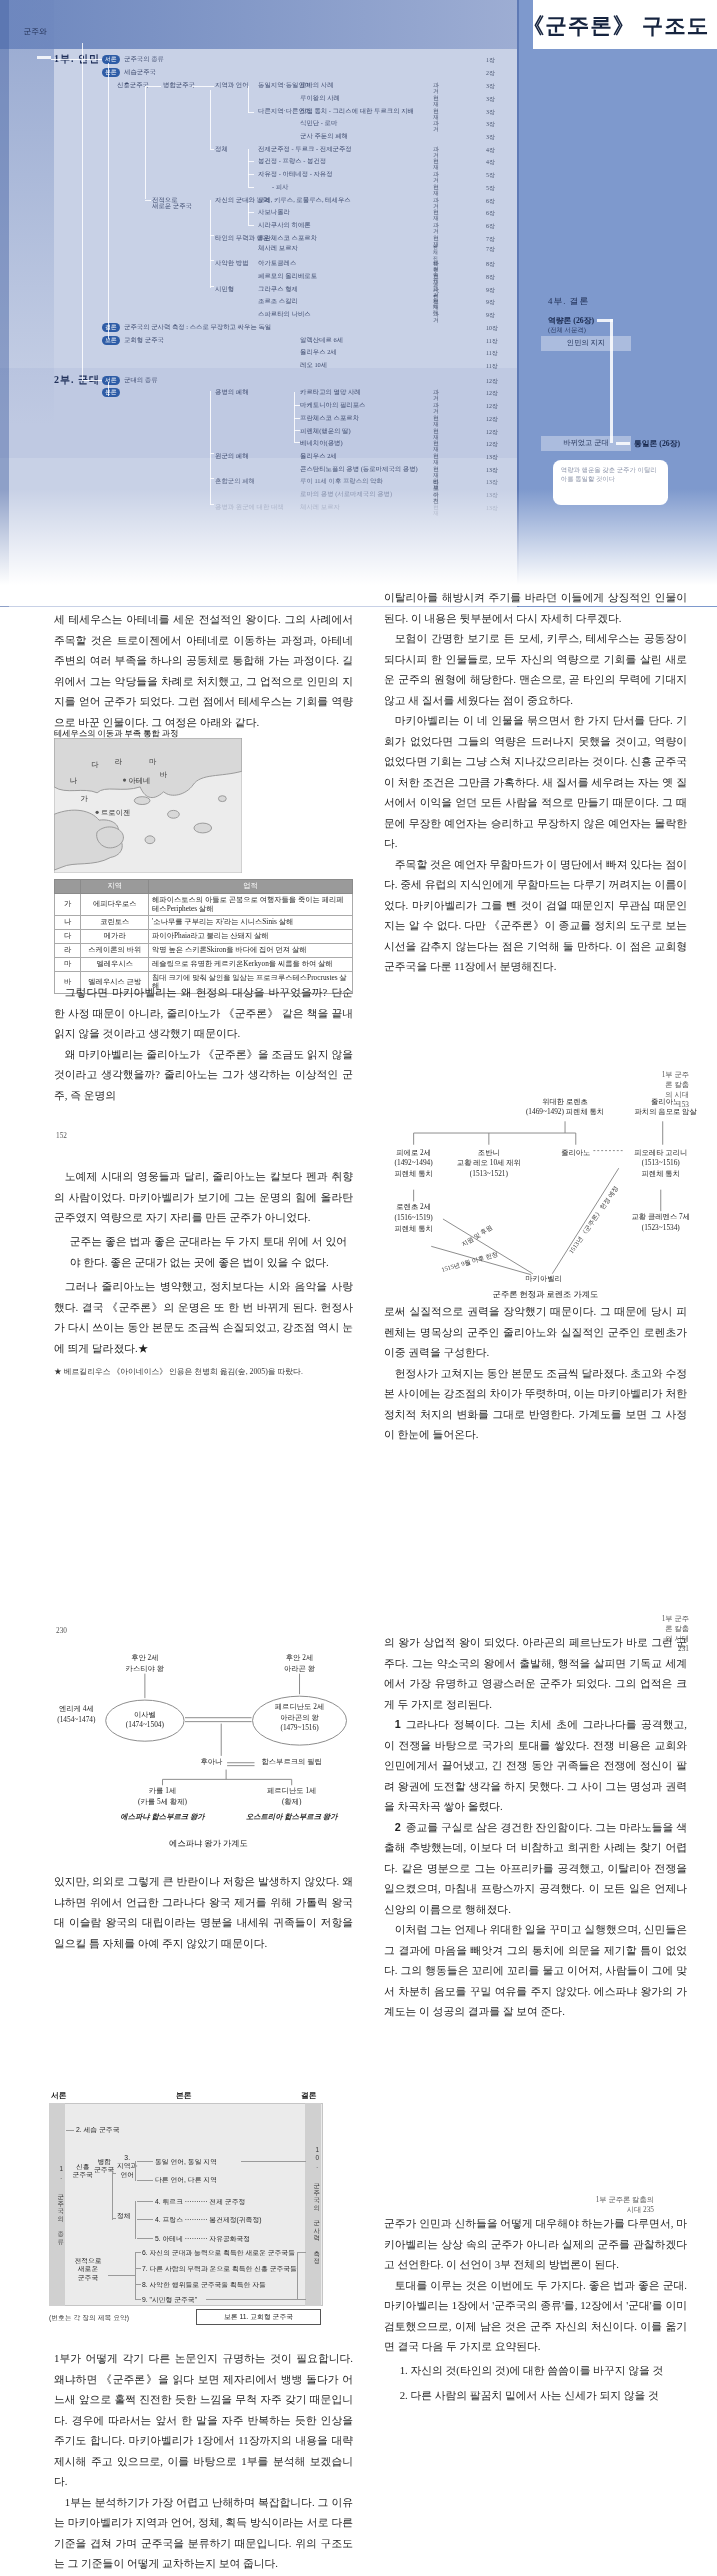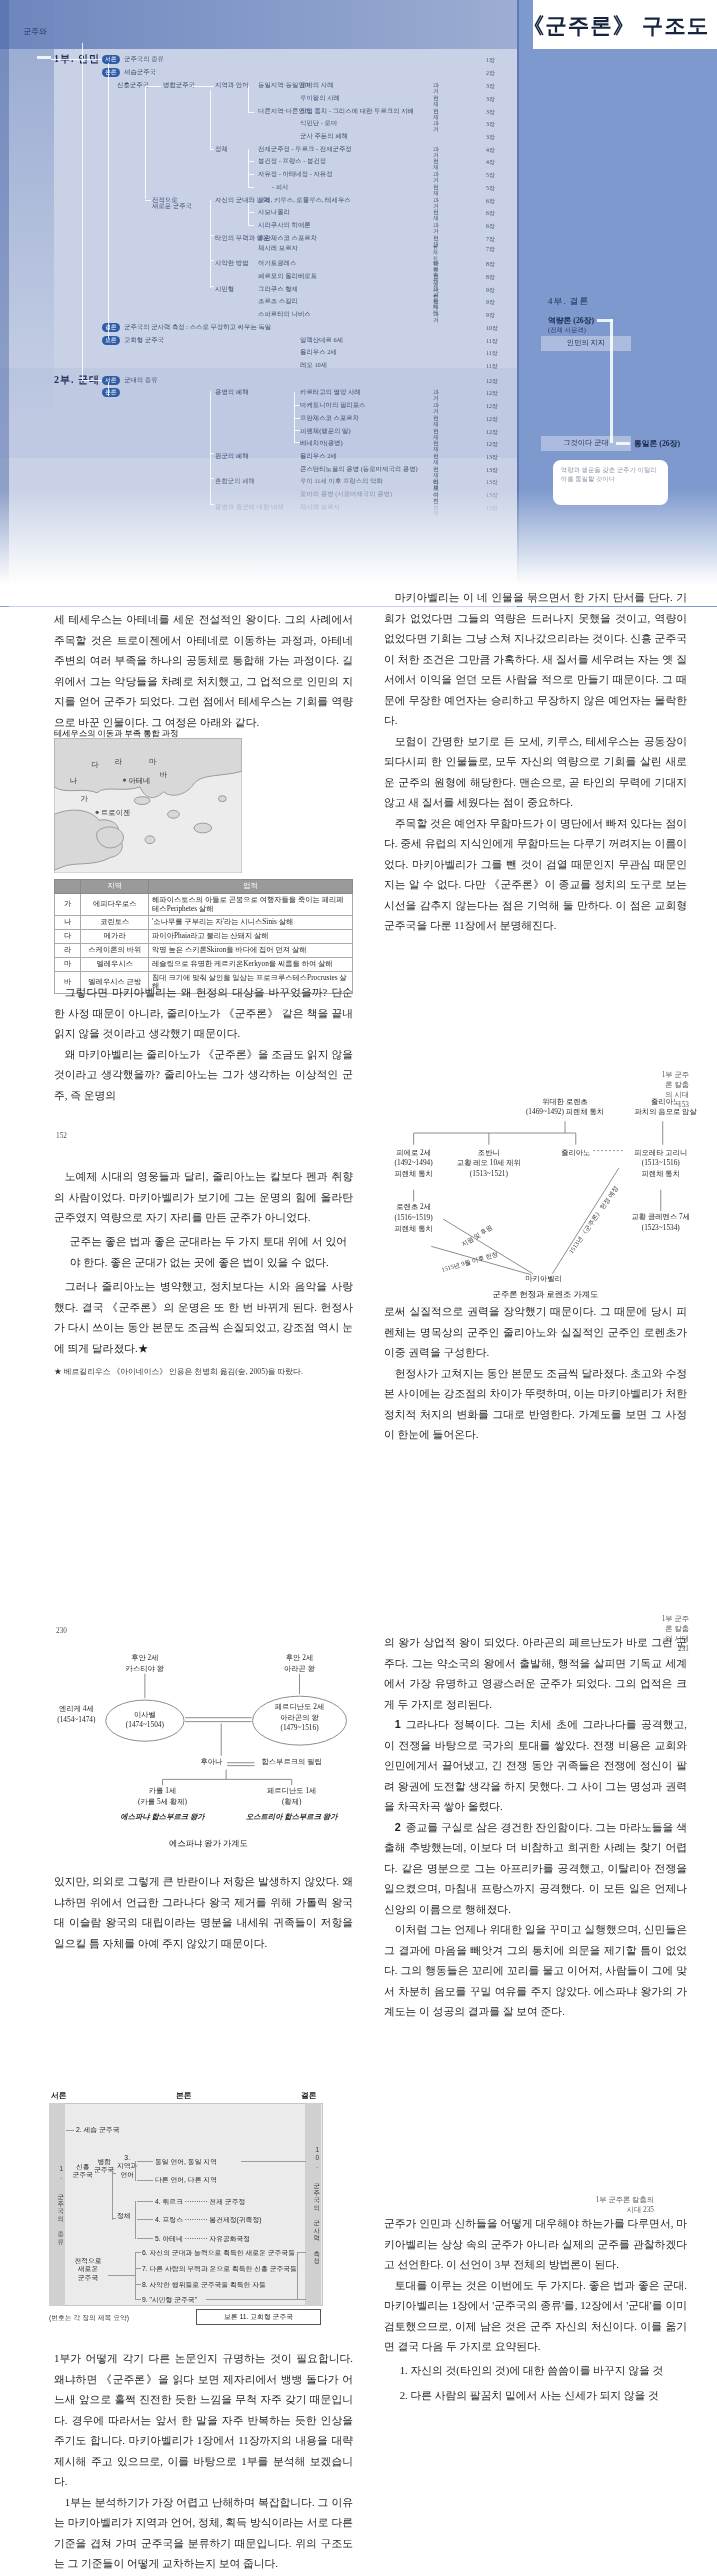--- a/index.html
+++ b/index.html
@@ -164,21 +164,21 @@
       <div class="wline" style="left: 294px; top: 430px; width: 5.9px; height: 1px;"></div>
       <div class="wline" style="left: 294px; top: 442px; width: 5.9px; height: 1px;"></div>
     </div>
 
   <div id="sidebar">
   </div>
   <div id="sb-part">4부. 결론</div>
   <div id="sb-main">역량론 (26장)</div>
   <div id="sb-sub">(전체 서문격)</div>
   <div class="sb-box" style="top:336px">인민의 지지</div>
-  <div class="sb-box" style="top:436px">그것이다 군대</div>
+  <div class="sb-box" style="top:436px">바뀌었고 군대</div>
   <div id="sb-right">통일론 (26장)</div>
   <div class="wline" style="left:597px;top:319px;width:15.7px;height:2.9px"></div>
   <div class="wline" style="left:610px;top:319px;width:2.9px;height:124px"></div>
   <div class="wline" style="left:616px;top:442px;width:13.7px;height:2.9px"></div>
   <div id="sb-speech">역량과 행운을 갖춘 군주가 이탈리아를 통일할 것이다</div>
 
   <div id="titlebox"></div>
   <div id="title">《군주론》 구조도</div>
   <div id="st-fade"></div>
 </div>
@@ -400,22 +400,23 @@
       <p class="small">★ 베르길리우스 《아이네이스》 인용은 천병희 옮김(숲, 2005)을 따랐다.</p>
     </div>
     <div class="tblock" style="left: 54px; top: 1871px; width: 299px;">
       <p>있지만, 의외로 그렇게 큰 반란이나 저항은 발생하지 않았다. 왜냐하면 위에서 언급한 그라나다 왕국 제거를 위해 가톨릭 왕국 대 이슬람 왕국의 대립이라는 명분을 내세워 귀족들이 저항을 일으킬 틈 자체를 아예 주지 않았기 때문이다.</p>
     </div>
     <div class="tblock" style="left: 54px; top: 2348px; width: 299px;">
       <p>1부가 어떻게 각기 다른 논문인지 규명하는 것이 필요합니다. 왜냐하면 《군주론》을 읽다 보면 제자리에서 뱅뱅 돌다가 어느새 앞으로 훌쩍 진전한 듯한 느낌을 무척 자주 갖기 때문입니다. 경우에 따라서는 앞서 한 말을 자주 반복하는 듯한 인상을 주기도 합니다. 마키아벨리가 1장에서 11장까지의 내용을 대략 제시해 주고 있으므로, 이를 바탕으로 1부를 분석해 보겠습니다.</p>
       <p class="ind ">1부는 분석하기가 가장 어렵고 난해하며 복잡합니다. 그 이유는 마키아벨리가 지역과 언어, 정체, 획득 방식이라는 서로 다른 기준을 겹쳐 가며 군주국을 분류하기 때문입니다. 위의 구조도는 그 기준들이 어떻게 교차하는지 보여 줍니다.</p>
     </div>
     <div class="tblock" style="left: 384px; top: 587px; width: 303px;">
+      <p>이탈리아를 해방시켜 주기를 바라던 이들에게 상징적인 인물이 된다. 이 내용은 뒷부분에서 다시 자세히 다루겠다.</p>
+      <p class="ind ">모험이 간명한 보기로 든 모세, 키루스, 테세우스는 공동장이 되다시피 한 인물들로, 모두 자신의 역량으로 기회를 살린 새로운 군주의 원형에 해당한다. 맨손으로, 곧 타인의 무력에 기대지 않고 새 질서를 세웠다는 점이 중요하다.</p>
       <p class="ind ">마키아벨리는 이 네 인물을 묶으면서 한 가지 단서를 단다. 기회가 없었다면 그들의 역량은 드러나지 못했을 것이고, 역량이 없었다면 기회는 그냥 스쳐 지나갔으리라는 것이다. 신흥 군주국이 처한 조건은 그만큼 가혹하다. 새 질서를 세우려는 자는 옛 질서에서 이익을 얻던 모든 사람을 적으로 만들기 때문이다. 그 때문에 무장한 예언자는 승리하고 무장하지 않은 예언자는 몰락한다.</p>
-      <p class="ind ">모험이 간명한 보기로 든 모세, 키루스, 테세우스는 공동장이 되다시피 한 인물들로, 모두 자신의 역량으로 기회를 살린 새로운 군주의 원형에 해당한다. 맨손으로, 곧 타인의 무력에 기대지 않고 새 질서를 세웠다는 점이 중요하다.</p>
       <p class="ind ">주목할 것은 예언자 무함마드가 이 명단에서 빠져 있다는 점이다. 중세 유럽의 지식인에게 무함마드는 다루기 꺼려지는 이름이었다. 마키아벨리가 그를 뺀 것이 검열 때문인지 무관심 때문인지는 알 수 없다. 다만 《군주론》이 종교를 정치의 도구로 보는 시선을 감추지 않는다는 점은 기억해 둘 만하다. 이 점은 교회형 군주국을 다룬 11장에서 분명해진다.</p>
     </div>
     <div class="tblock" style="left: 384px; top: 1301px; width: 303px;">
       <p>로써 실질적으로 권력을 장악했기 때문이다. 그 때문에 당시 피렌체는 명목상의 군주인 줄리아노와 실질적인 군주인 로렌초가 이중 권력을 구성한다.</p>
       <p class="ind ">헌정사가 고쳐지는 동안 본문도 조금씩 달라졌다. 초고와 수정본 사이에는 강조점의 차이가 뚜렷하며, 이는 마키아벨리가 처한 정치적 처지의 변화를 그대로 반영한다. 가계도를 보면 그 사정이 한눈에 들어온다.</p>
     </div>
     <div class="tblock" style="left: 384px; top: 1632px; width: 303px;">
       <p>의 왕가 상업적 왕이 되었다. 아라곤의 페르난도가 바로 그런 군주다. 그는 약소국의 왕에서 출발해, 행적을 살피면 기독교 세계에서 가장 유명하고 영광스러운 군주가 되었다. 그의 업적은 크게 두 가지로 정리된다.</p>
       <p class="ind "><b class="num">1</b>그라나다 정복이다. 그는 치세 초에 그라나다를 공격했고, 이 전쟁을 바탕으로 국가의 토대를 쌓았다. 전쟁 비용은 교회와 인민에게서 끌어냈고, 긴 전쟁 동안 귀족들은 전쟁에 정신이 팔려 왕권에 도전할 생각을 하지 못했다. 그 사이 그는 명성과 권력을 차곡차곡 쌓아 올렸다.</p>
       <p class="ind "><b class="num">2</b>종교를 구실로 삼은 경건한 잔인함이다. 그는 마라노들을 색출해 추방했는데, 이보다 더 비참하고 희귀한 사례는 찾기 어렵다. 같은 명분으로 그는 아프리카를 공격했고, 이탈리아 전쟁을 일으켰으며, 마침내 프랑스까지 공격했다. 이 모든 일은 언제나 신앙의 이름으로 행해졌다.</p>

